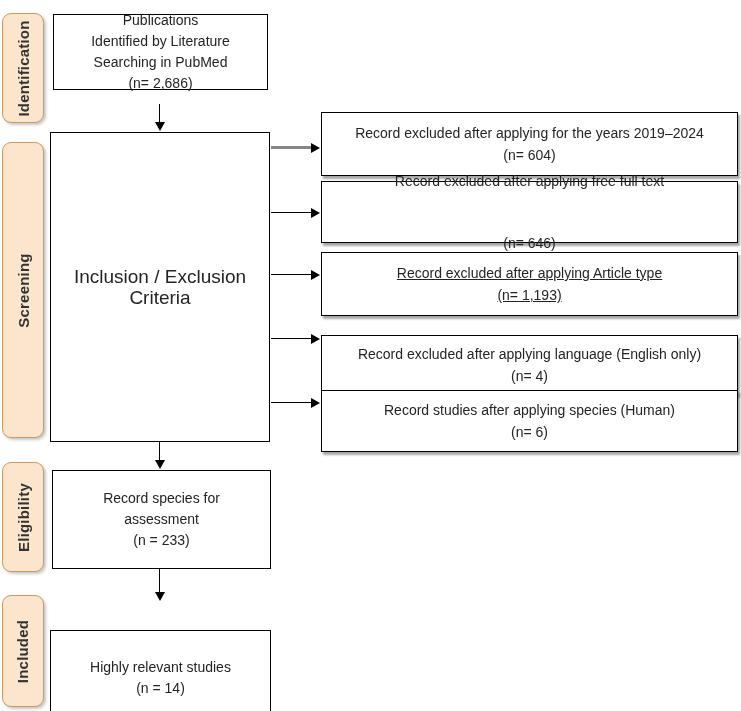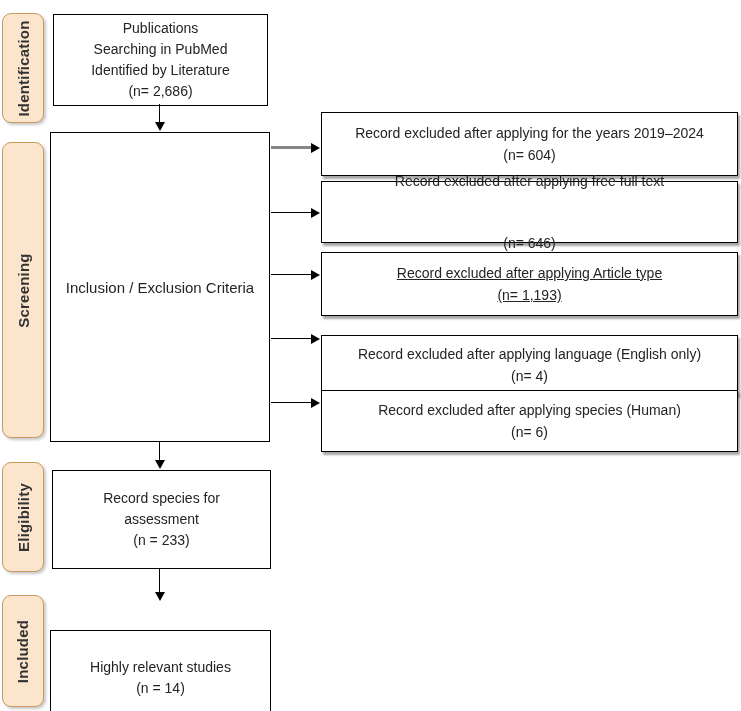--- a/index.html
+++ b/index.html
@@ -28,22 +28,22 @@
   #stage-included{top:595px;height:112px;}
 
   
   .node{
     position:absolute;background:#ffffff;border:1px solid #000000;
     display:flex;flex-direction:column;align-items:center;justify-content:center;
     text-align:center;font-size:14px;line-height:21px;color:#242424;
     box-sizing:border-box;padding:2px 8px;
   }
   .node.shadowed{box-shadow:2px 3px 2px rgba(0,0,0,0.35);}
-  #node-publications{left:53px;top:14px;width:215px;height:92px;}
-  #node-criteria{left:50px;top:132px;width:220px;height:310px;font-size:15px;}
+  #node-publications{left:53px;top:14px;width:215px;height:76px;}
+  #node-criteria{left:50px;top:132px;width:220px;height:310px;font-size:19px;}
   #node-eligible{left:52px;top:470px;width:219px;height:99px;}
   #node-included{left:50px;top:602px;width:221px;height:96px;margin-top:28px;}
   .excluded{left:321px;width:417px;line-height:22px;}
   #node-excluded-0{top:112px;height:64px;}
   #node-excluded-1{top:181px;height:62px;gap:40px;}
   #node-excluded-2{top:252px;height:64px;text-decoration:underline;}
   #node-excluded-3{top:335px;height:60px;}
   #node-excluded-4{top:390px;height:62px;}
 
   
@@ -77,22 +77,22 @@
   </div>
   <div class="stage" id="stage-eligibility">
     <span class="vtext">Eligibility</span>
   </div>
   <div class="stage" id="stage-included">
     <span class="vtext">Included</span>
   </div>
 
   <div class="node" id="node-publications">
     <div>Publications</div>
+    <div>Identified by Literature</div>
     <div>Searching in PubMed</div>
-    <div>Identified by Literature</div>
     <div>(n= 2,686)</div>
   </div>
 
   <div class="node" id="node-criteria">
     <div>Inclusion / Exclusion Criteria</div>
   </div>
 
   <div class="node excluded shadowed" id="node-excluded-0">
     <div>Record excluded after applying for the years 2019–2024</div>
     <div>(n= 604)</div>
@@ -103,21 +103,21 @@
   </div>
   <div class="node excluded shadowed" id="node-excluded-2">
     <div>Record excluded after applying Article type</div>
     <div>(n= 1,193)</div>
   </div>
   <div class="node excluded shadowed" id="node-excluded-3">
     <div>Record excluded after applying language (English only)</div>
     <div>(n= 4)</div>
   </div>
   <div class="node excluded shadowed" id="node-excluded-4">
-    <div>Record excluded after applying species (Human)</div>
+    <div>Record studies after applying species (Human)</div>
     <div>(n= 6)</div>
   </div>
 
   <div class="node" id="node-eligible">
     <div>Record species for</div>
     <div>assessment</div>
     <div>(n = 233)</div>
   </div>
 
   <div class="node" id="node-included">

